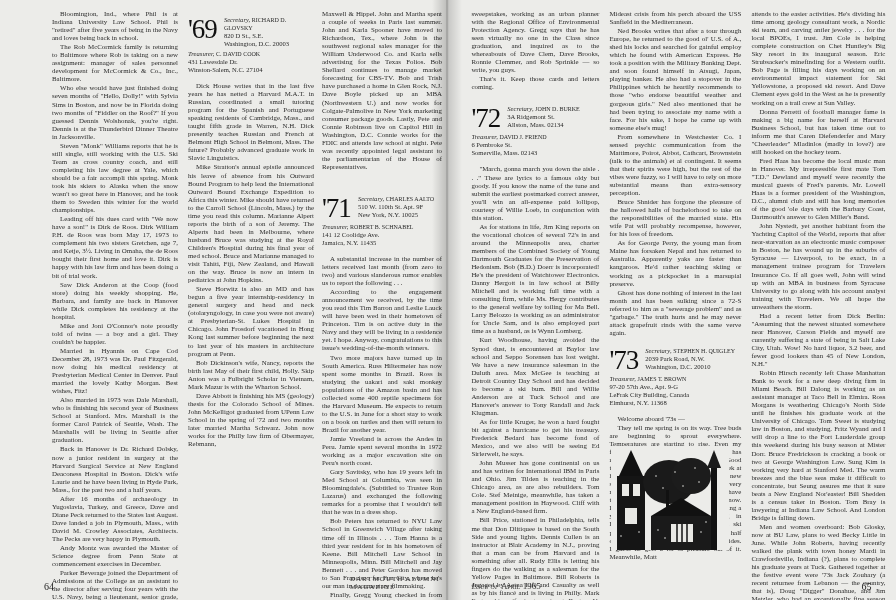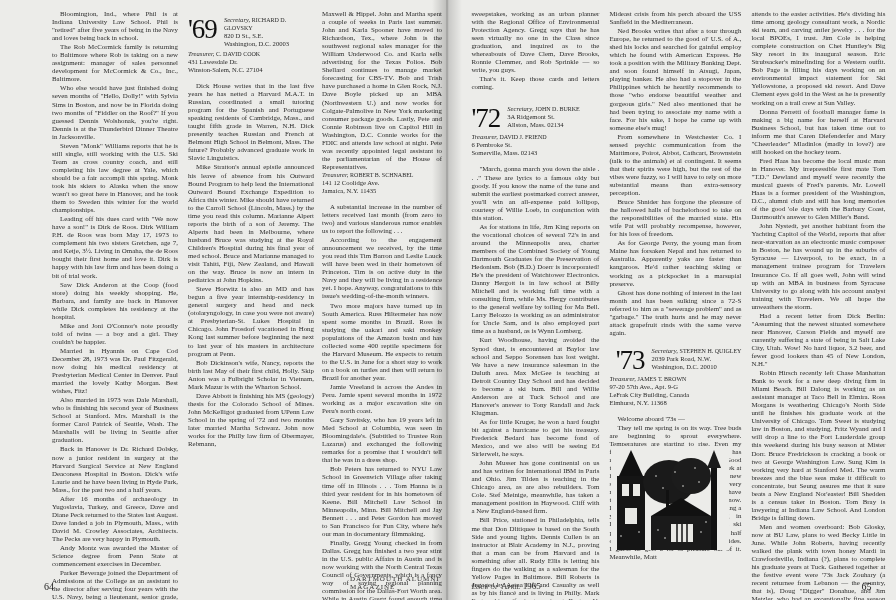--- a/index.html
+++ b/index.html
@@ -82,20 +82,29 @@
       </div>
       <p>Dick House writes that in the last five years he has netted a Harvard M.A.T. in Russian, coordinated a small tutoring program for the Spanish and Portuguese speaking residents of Cambridge, Mass., and taught fifth grade in Warren, N.H. Dick presently teaches Russian and French at Belmont High School in Belmont, Mass. The future? Probably advanced graduate work in Slavic Linguistics.</p>
       <p>Mike Stratton's annual epistle announced his leave of absence from his Outward Bound Program to help lead the International Outward Bound Exchange Expedition to Africa this winter. Mike should have returned to the Carroll School (Lincoln, Mass.) by the time you read this column. Marianne Alpert reports the birth of a son of Jeremy. The Alperts had been in Melbourne, where husband Bruce was studying at the Royal Children's Hospital during his final year of med school. Bruce and Marianne managed to visit Tahiti, Fiji, New Zealand, and Hawaii on the way. Bruce is now an intern in pediatrics at John Hopkins.</p>
       <p>Steve Horwitz is also an MD and has begun a five year internship-residency in general surgery and head and neck (otolaryngology, in case you were not aware) at Presbyterian-St. Lukes Hospital in Chicago. John Frosdorf vacationed in Hong Kong last summer before beginning the next to last year of his masters in architecture program at Penn.</p>
       <p>Bob Dickinson's wife, Nancy, reports the birth last May of their first child, Holly. Skip Anton was a Fulbright Scholar in Vietnam, Mark Mazur is with the Wharton School.</p>
       <p>Dave Abbott is finishing his MS (geology) thesis for the Colorado School of Mines. John McKelligot graduated from UPenn Law School in the spring of '72 and two months later married Martha Schwarz. John now works for the Philly law firm of Obermayer, Rebmann,</p>
     </div>
 
     <div class="col" style="left:322px; width:120px;">
       <p style="text-indent:0">Maxwell &amp; Hippel. John and Martha spent a couple of weeks in Paris last summer. John and Karla Spooner have moved to Richardson, Tex., where John is the southwest regional sales manager for the William Underwood Co. and Karla sells advertising for the Texas Folios. Bob Shellard continues to manage market forecasting for CBS-TV. Bob and Trish have purchased a home in Glen Rock, N.J. Dave Boyle picked up an MBA (Northwestern U.) and now works for Colgate-Palmolive in New York marketing consumer package goods. Lastly, Pete and Connie Robinson live on Capitol Hill in Washington, D.C. Connie works for the FDIC and attends law school at night. Pete was recently appointed legal assistant to the parliamentarian of the House of Representatives.</p>
+      <div class="classhead" style="margin-top:24px;">
+        <div class="year">'71</div>
+        <div class="sec">
+          <span class="role">Secretary,</span>
+          <span class="name">CHARLES AALTO</span><br>
+          <span>510 W. 110th St. Apt. 9F</span><br>
+          <span>New York, N.Y. 10025</span>
+        </div>
+      </div>
       <div class="treas">
         <span class="role">Treasurer,</span>
         <span class="name">ROBERT B. SCHNABEL</span><br>
         <span>141 12 Coolidge Ave.</span><br>
         <span>Jamaica, N.Y. 11435</span>
       </div>
       <p>A substantial increase in the number of letters received last month (from zero to two) and various slanderous rumor enables us to report the following . . .</p>
       <p>According to the engagement announcement we received, by the time you read this Tim Barron and Leslie Lauck will have been wed in their hometown of Princeton. Tim is on active duty in the Navy and they will be living in a residence yet. I hope. Anyway, congratulations to this issue's wedding-of-the-month winners.</p>
       <p>Two more majors have turned up in South America. Russ Hiltermeier has now spent some months in Brazil. Ross is studying the uakari and saki monkey populations of the Amazon basin and has collected some 400 reptile specimens for the Harvard Museum. He expects to return to the U.S. in June for a short stay to work on a book on turtles and then will return to Brazil for another year.</p>
       <p>Jamie Vreeland is across the Andes in Peru. Jamie spent several months in 1972 working as a major excavation site on Peru's north coast.</p>
@@ -136,21 +145,21 @@
       <p>Bill Price, stationed in Philadelphia, tells me that Don Dlitiquee is based on the South Side and young lights. Dennis Cullen is an instructor at Blair Academy in N.J., proving that a man can be from Harvard and is something after all. Rudy Ellis is letting his fingers do the walking as a salesman for the Yellow Pages in Baltimore. Bill Roberts is engaged by Aetna Life and Casualty as well as by his fiancé and is living in Philly. Mark Foster, his wife in tow, is at Boston U. working toward his M.A. in English and Neale Duffet is a communications officer on a destroyer out of New London, Conn., while John DeRegt contemplates the</p>
     </div>
 
     <div class="col" style="left:146px; width:132px;">
       <p style="text-indent:0">Mideast crisis from his perch aboard the USS Sanfield in the Mediterranean.</p>
       <p>Ned Brooks writes that after a tour through Europe, he returned to the good ol' U.S. of A., shed his locks and searched for gainful employ which he found with American Express. He took a position with the Military Banking Dept. and soon found himself in Atsugi, Japan, playing banker. He also had a stopover in the Philippines which he heartily recommends to those "who endorse beautiful weather and gorgeous girls." Ned also mentioned that he had been trying to associate my name with a face. For his sake, I hope he came up with someone else's mug!</p>
       <p>From somewhere in Westchester Co. I sensed psychic communication from the Mattimore, Poirot, Abbot, Cathcart, Brownstein (talk to the animals) et al contingent. It seems that their spirits were high, but the rest of the vibes were fuzzy, so I will have to rely on more substantial means than extra-sensory perception.</p>
       <p>Bruce Shnider has forgone the pleasure of the hallowed halls of bachelorhood to take on the responsibilities of the married state. His wife Pat will probably recompense, however, for his loss of freedom.</p>
       <p>As for George Perry, the young man from Maine has forsaken Nepal and has returned to Australia. Apparently yaks are faster than kangaroos. He'd rather teaching skiing or working as a pickpocket in a marsupial preserve.</p>
       <p>Ghost has done nothing of interest in the last month and has been sulking since a 72-S referred to him as a "sewerage problem" and as "garbage." The truth hurts and he may never attack grapefruit rinds with the same verve again.</p>
-      <div class="classhead" style="margin-top:10px;justify-content:flex-end;">
+      <div class="classhead" style="margin-top:10px;">
         <div class="year">'73</div>
         <div class="sec">
           <span class="role">Secretary,</span>
           <span class="name">STEPHEN H. QUIGLEY</span><br>
           <span>2039 Park Road, N.W.</span><br>
           <span>Washington, D.C. 20010</span>
         </div>
       </div>
       <div class="treas">
         <span class="role">Treasurer,</span>

